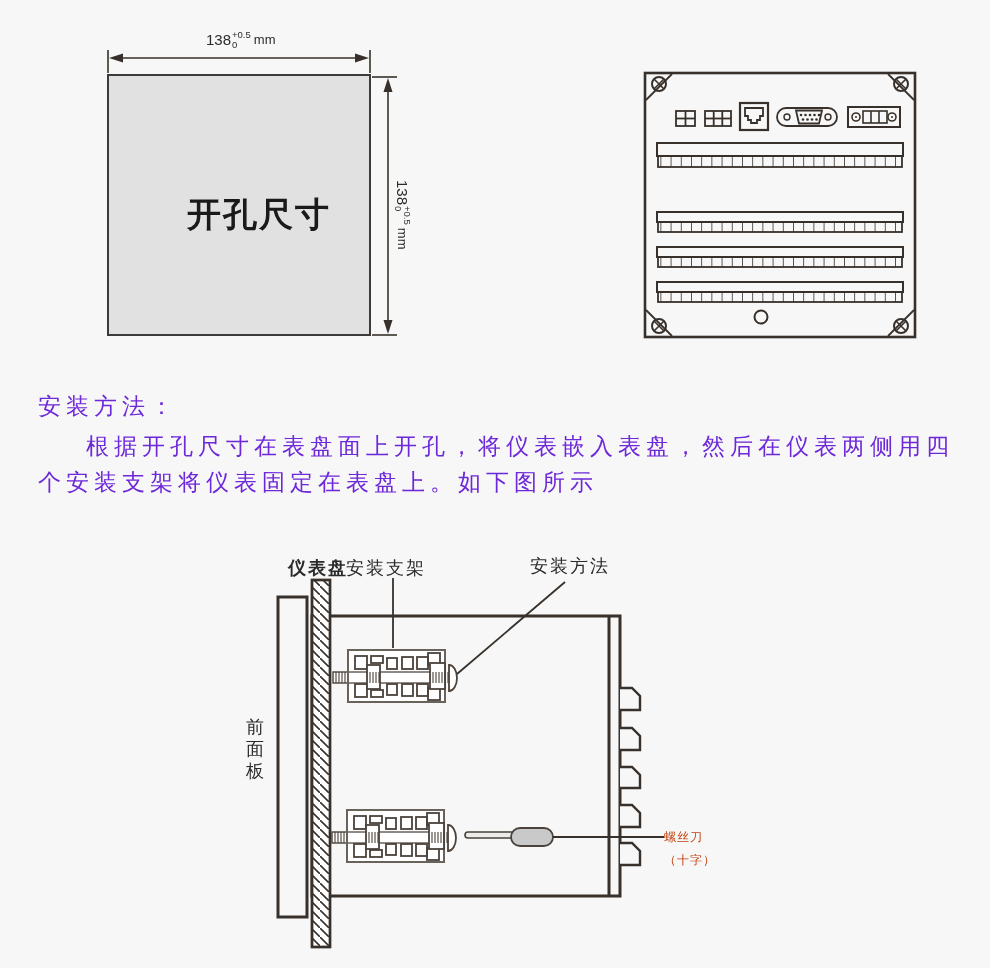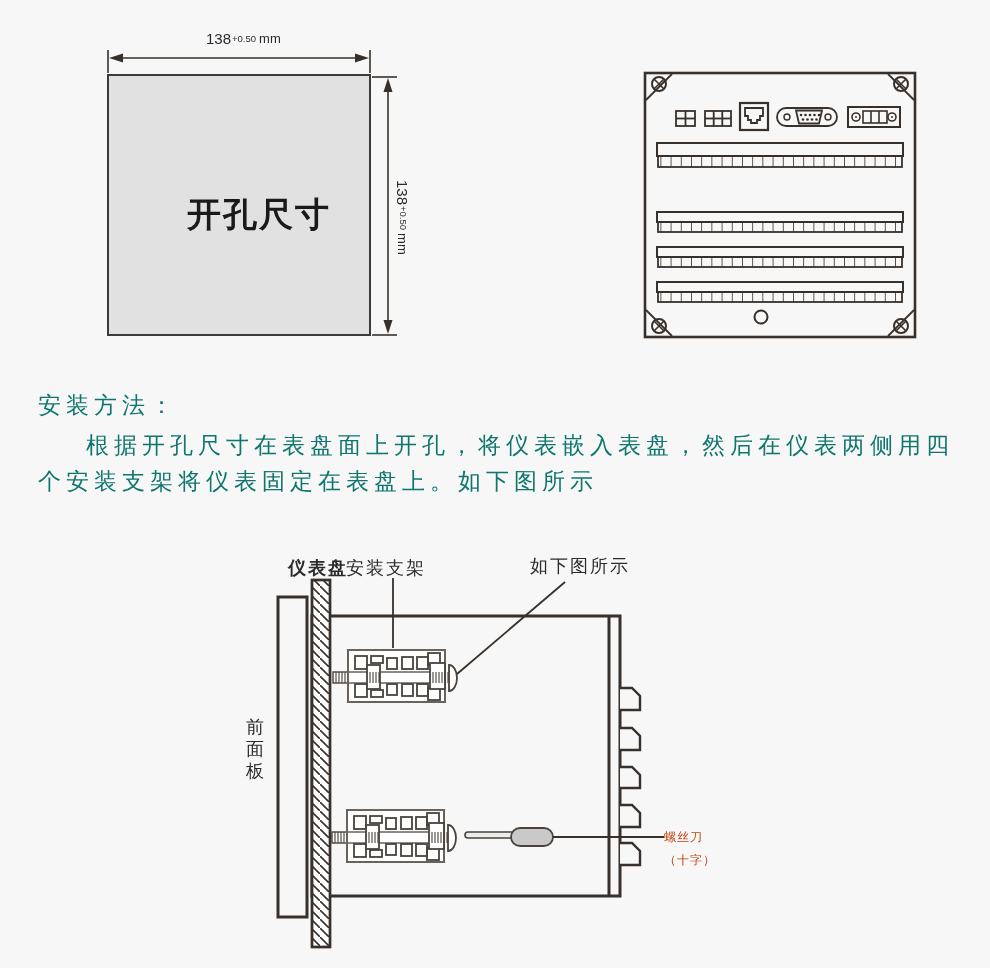--- a/index.html
+++ b/index.html
@@ -4,37 +4,37 @@
 <style>
   html,body{margin:0;padding:0;}
   body{background:#f7f7f7;}
   #page{
     position:relative;width:990px;height:968px;background:#f7f7f7;overflow:hidden;
     font-family:"Liberation Serif","DejaVu Serif",serif;color:#1d1d1d;
   }
   .abs{position:absolute;}
   
   .para{
-    font-size:23px;letter-spacing:5px;line-height:28px;color:#0f766e;white-space:nowrap;font-family:Liberation Mono, monospace;
+    font-size:23px;letter-spacing:5px;line-height:28px;color:#6d28d9;white-space:nowrap;
   }
   .cutout-label{
     font-size:34px;font-weight:bold;letter-spacing:2px;color:#1a1a1a;white-space:nowrap;
   }
   .dlabel{
     font-size:18px;letter-spacing:2px;color:#2b2b2b;white-space:nowrap;line-height:20px;
   }
   .vlabel div{font-size:18px;color:#2b2b2b;line-height:22px;text-align:center;}
   .sd-label div{font-size:12px;letter-spacing:1px;color:#c2410c;line-height:23px;white-space:nowrap;}
   
   .dim{
     display:flex;align-items:center;gap:1px;
     font-family:"Liberation Sans","DejaVu Sans",sans-serif;
     font-size:15px;color:#2a2a2a;white-space:nowrap;
   }
-  .dim .tol{display:flex;flex-direction:row;justify-content:center;font-size:9.5px;line-height:9.5px;text-align:left;}
+  .dim .tol{display:flex;flex-direction:column;justify-content:center;font-size:9.5px;line-height:9.5px;text-align:left;}
   .dim .unit{font-size:13px;margin-left:2px;}
   .dim-v{transform-origin:10px 10px;transform:rotate(90deg);height:20px;}
   svg{display:block;}
 </style>
 </head>
 <body>
 
 <div id="page">
 
   <svg class="abs" style="left:95px;top:25px;" width="325" height="320" viewBox="0 0 325 320">
@@ -241,21 +241,21 @@
 
     <g stroke="#38302a" stroke-width="1.8" fill="none">
       <line x1="163" y1="28" x2="163" y2="98"></line>
       <line x1="335" y1="32" x2="227" y2="124"></line>
       <line x1="323" y1="287" x2="434" y2="287"></line>
     </g>
   </svg>
 
   <div class="abs dlabel" style="left:288px;top:558px;font-weight:bold;">仪表盘</div>
   <div class="abs dlabel" style="left:346px;top:558px;text-align:center;">安装支架</div>
-  <div class="abs dlabel" style="left:530px;top:556px;">如下图所示</div>
+  <div class="abs dlabel" style="left:530px;top:556px;">安装方法</div>
 
   <div class="abs vlabel" style="left:246px;top:716px;">
     <div>前</div>
     <div>面</div>
     <div>板</div>
   </div>
 
   <div class="abs sd-label" style="left:664px;top:826px;">
     <div>螺丝刀</div>
     <div>（十字）</div>

